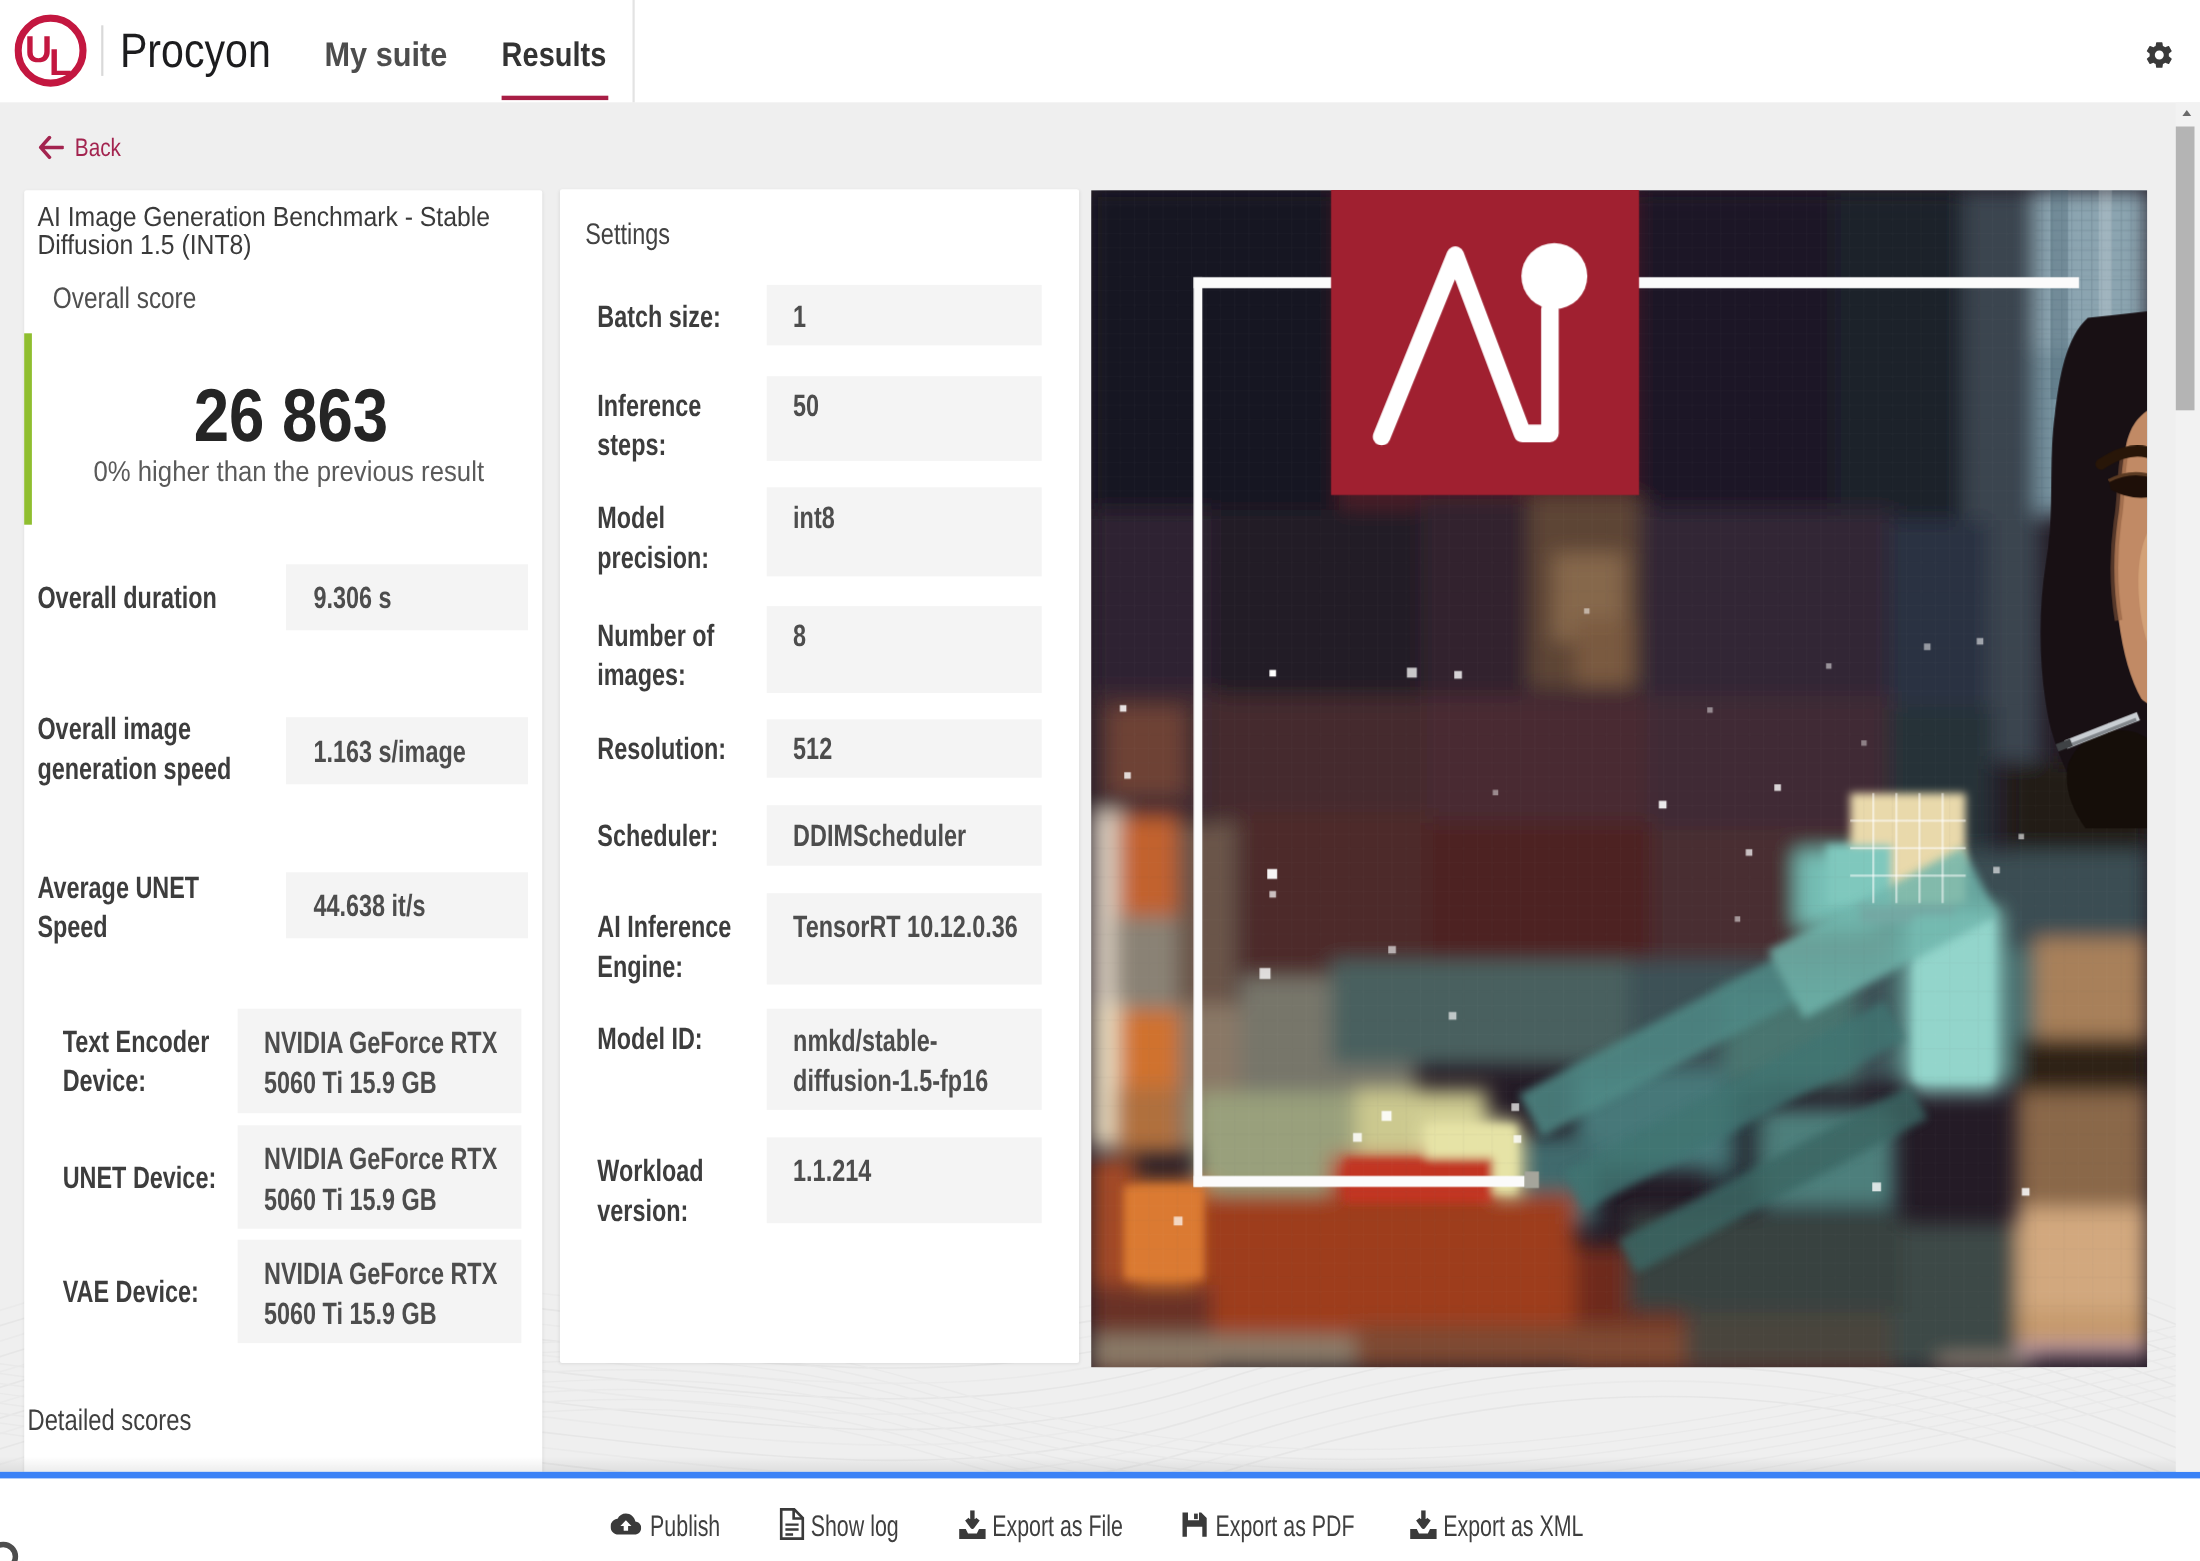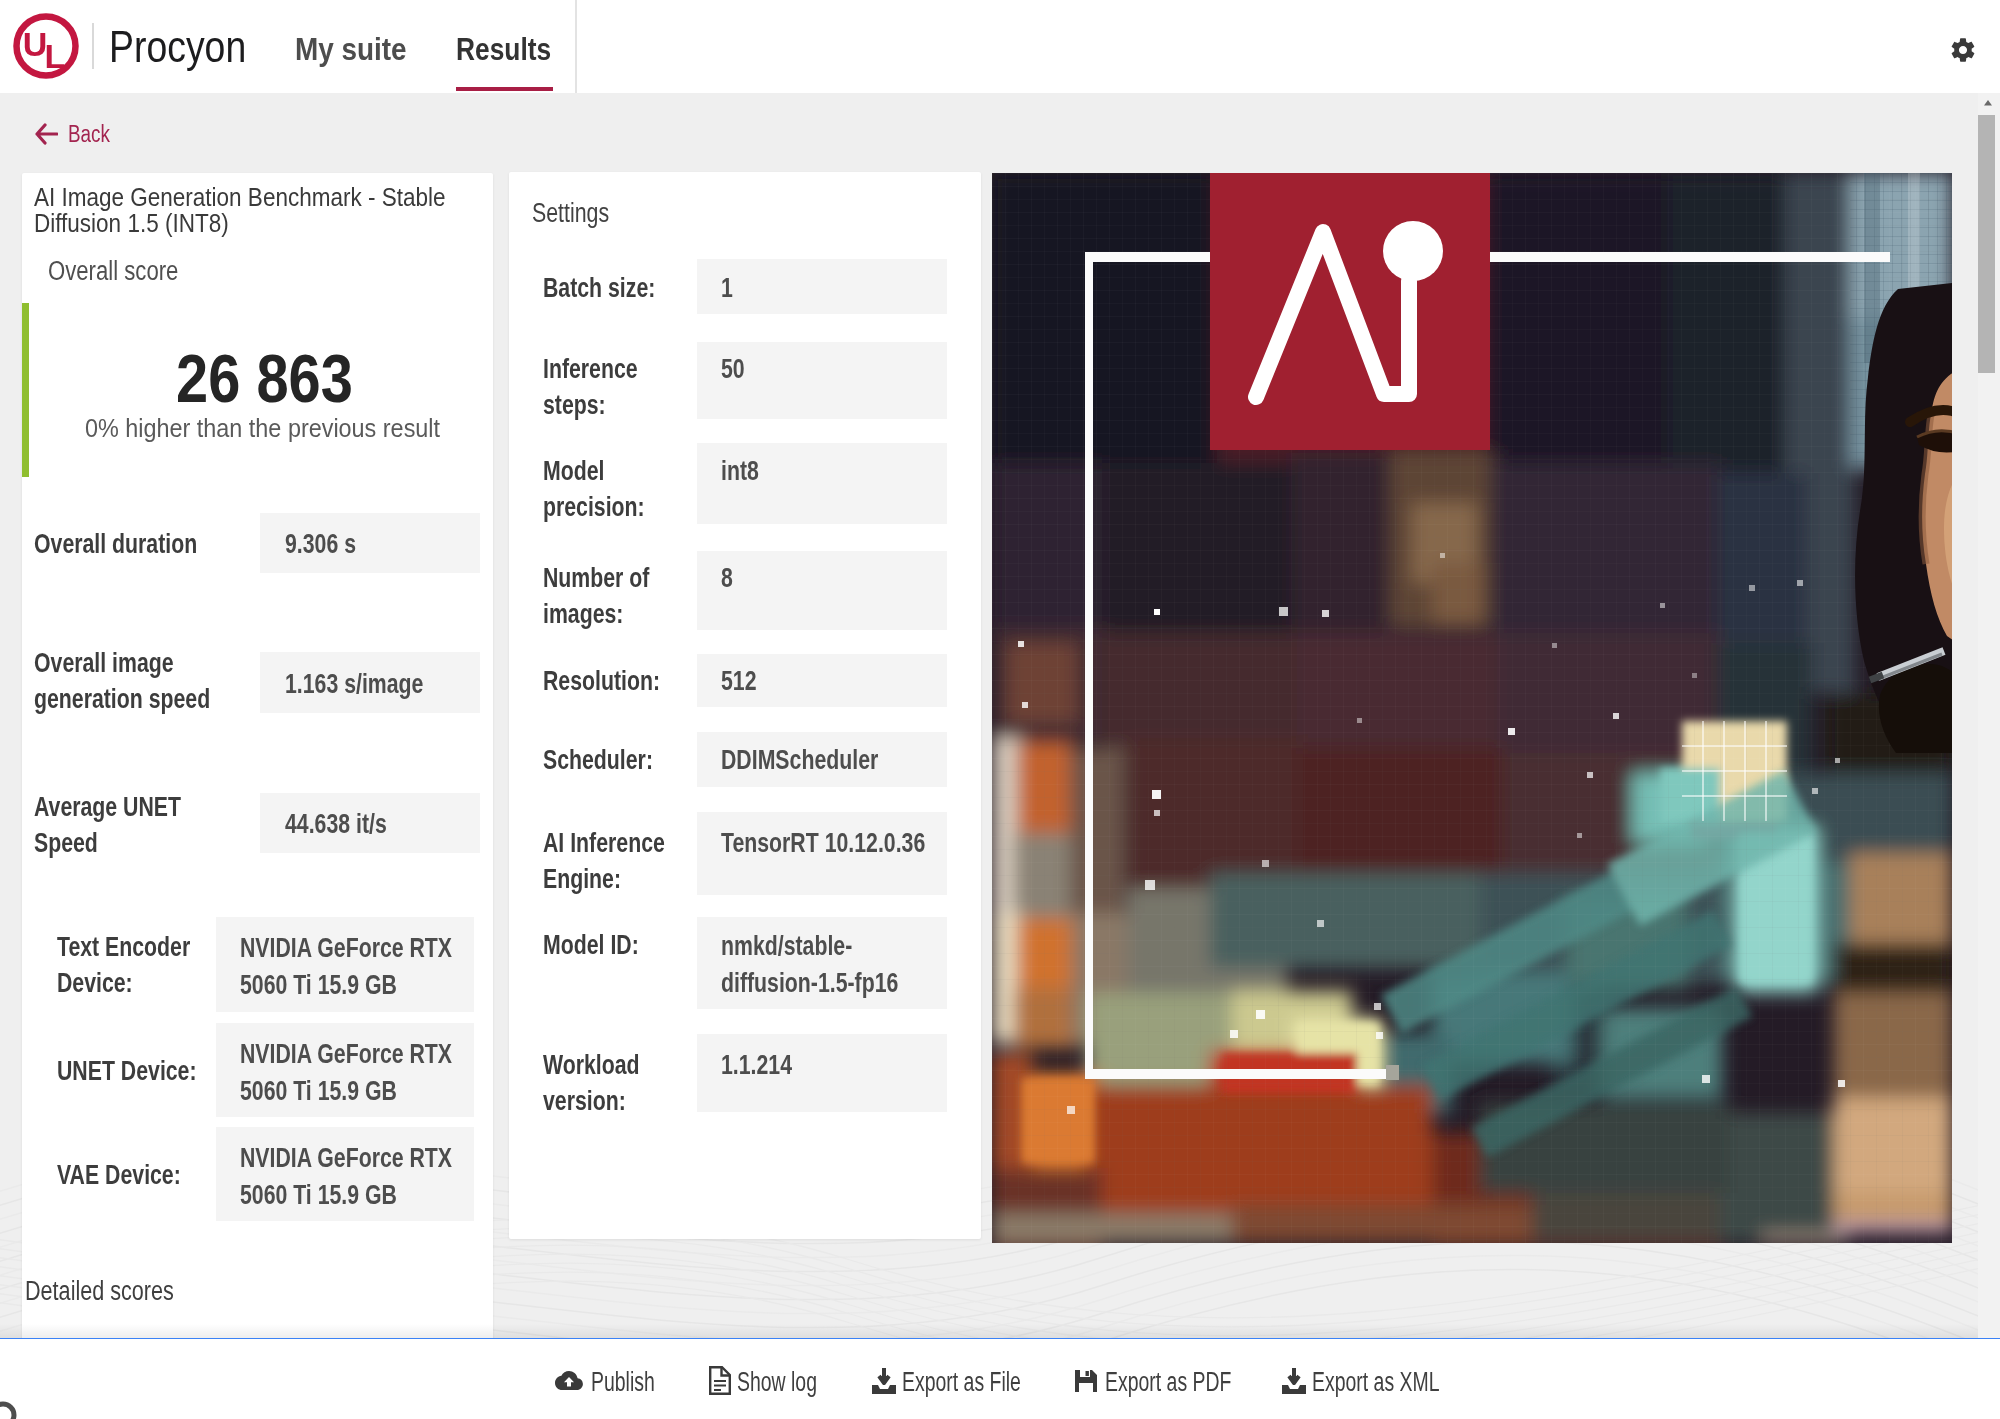--- a/index.html
+++ b/index.html
@@ -17,21 +17,21 @@
   #back { position:absolute; left:34px; top:121px; color:#a3244f; font-size:23px; }
   
   .card { position:absolute; background:#ffffff; border-radius:2px; box-shadow:0 1px 3px rgba(0,0,0,0.08); }
   #card-left { left:22px; top:173px; width:471px; height:1372px; }
   #card-mid  { left:509px; top:172px; width:472px; height:1067px; }
   .vbox { position:absolute; background:#f4f4f4; }
   .lbl { position:absolute; font-weight:bold; color:#3d3d3d; font-size:28px; line-height:36px; white-space:nowrap; transform:scaleX(0.76); transform-origin:0 0; padding-top:3px; }
   .val { position:absolute; font-weight:bold; color:#4d4d4d; font-size:28px; line-height:36px; white-space:nowrap; transform:scaleX(0.76); transform-origin:0 0; padding-top:3px; }
   #detailed { position:absolute; left:25px; top:1276px; font-size:27px; color:#3f3f3f; transform:scaleX(0.80); transform-origin:0 0; }
   
-  #footer { position:absolute; left:0; top:1338px; width:2000px; height:81px; background:#ffffff; border-top:1px solid #3b82f6; }
+  #footer { position:absolute; left:0; top:1338px; width:2000px; height:81px; background:#ffffff; border-top:6px solid #3b82f6; }
   #footer-shadow { position:absolute; left:0; top:1324px; width:2000px; height:14px;
      background:linear-gradient(to bottom, rgba(0,0,0,0), rgba(0,0,0,0.07)); }
   .fbtn { position:absolute; top:28px; font-size:27px; color:#3f3f3f; white-space:nowrap; transform:scaleX(0.72); transform-origin:0 0; }
   
   #sb-track { position:absolute; left:1978px; top:93px; width:22px; height:1245px; background:#f2f2f2; }
   #sb-thumb { position:absolute; left:1978px; top:115px; width:17px; height:258px; background:#b4b4b4; }
   
   #artwrap { position:absolute; left:992px; top:173px; width:960px; height:1070px; }
 </style>
 </head>

